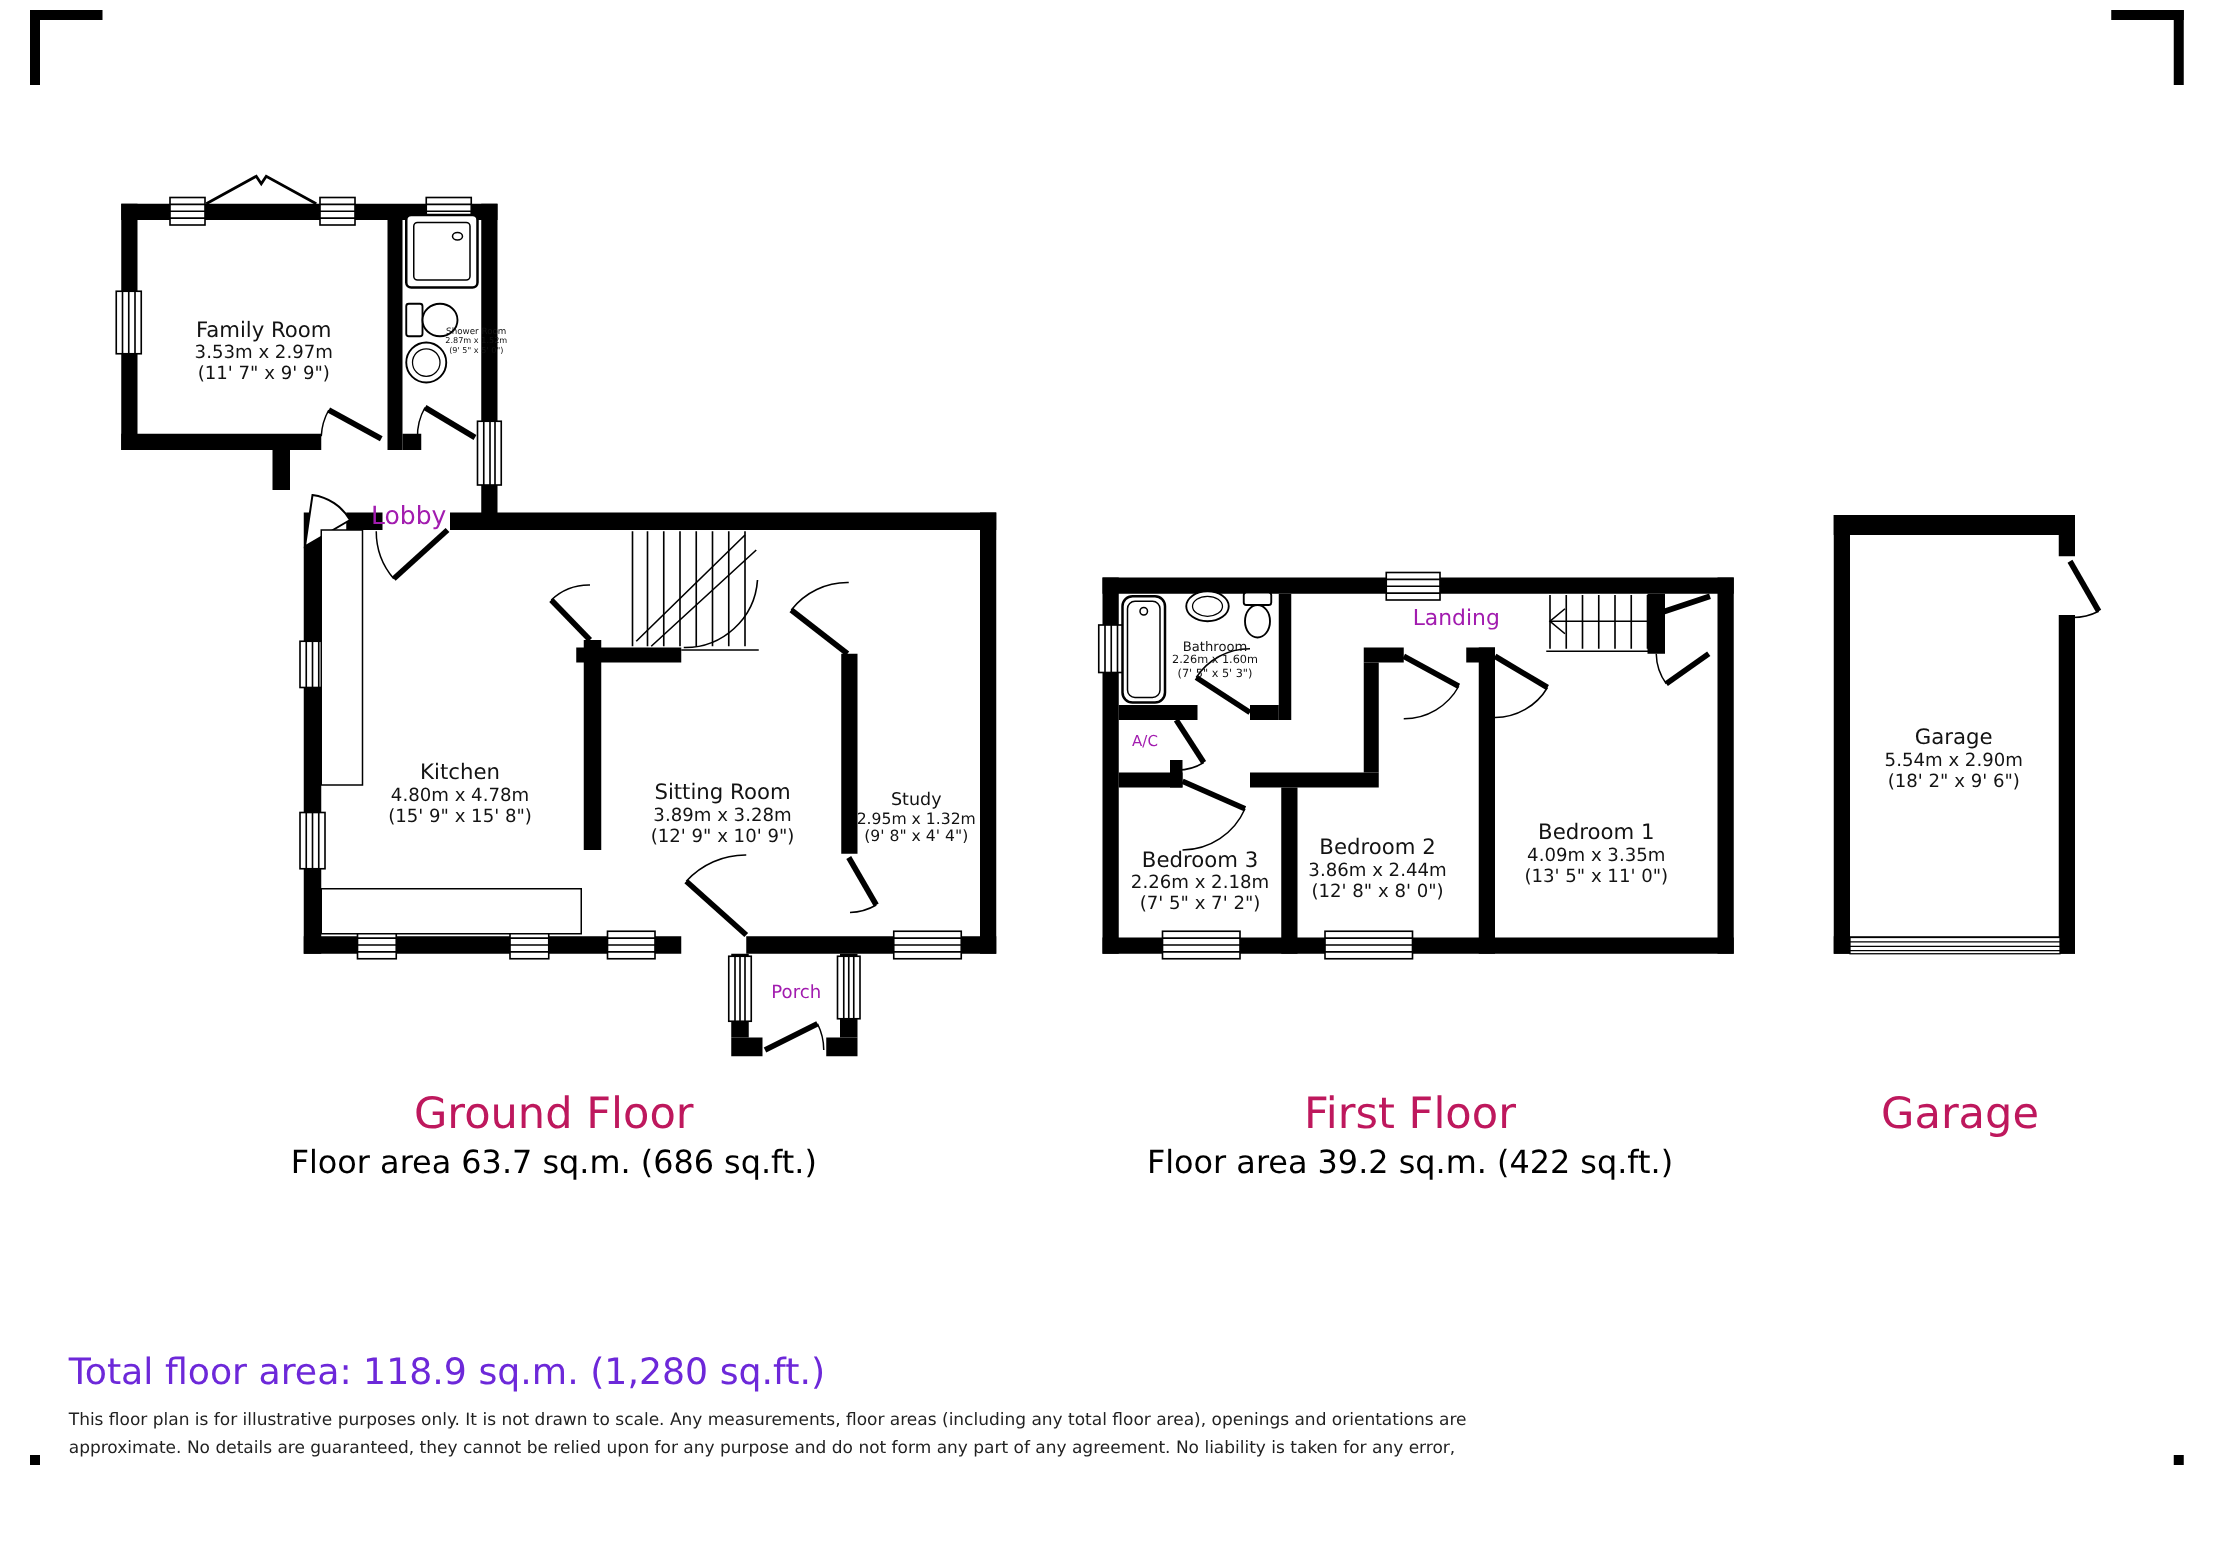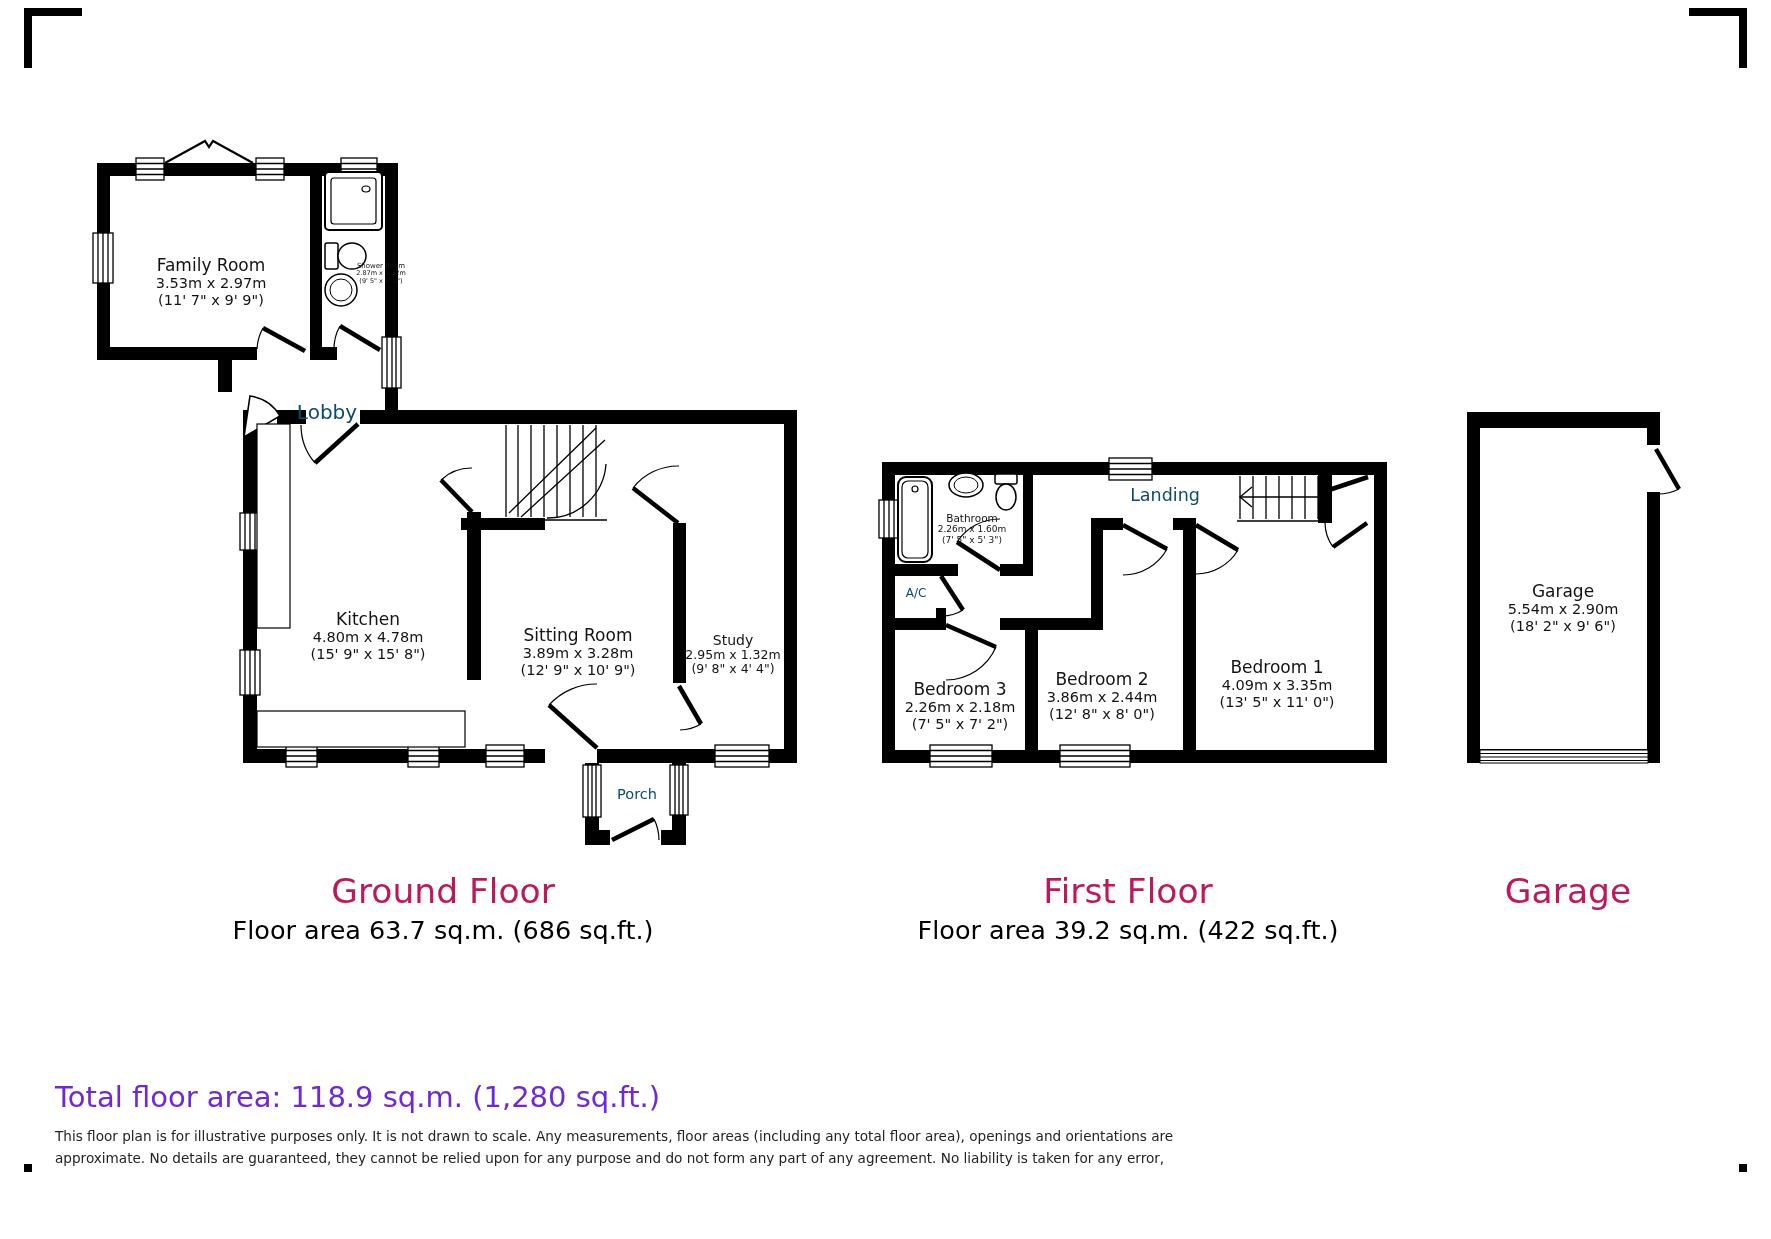--- a/index.html
+++ b/index.html
@@ -8,21 +8,21 @@
   svg{position:absolute;left:0;top:0;}
   .lbl{position:absolute;transform:translate(-50%,-50%);text-align:center;white-space:nowrap;color:#131313;}
   .lbl .n{font-size:17px;line-height:20px;}
   .lbl .d{font-size:14.5px;line-height:16.5px;}
   .study-size .n{font-size:14px;line-height:16px;}
   .study-size .d{font-size:12.5px;line-height:14px;}
   .small .n{font-size:10.5px;line-height:12px;}
   .small .d{font-size:9px;line-height:10.5px;}
   .tiny .n{font-size:7px;line-height:8px;}
   .tiny .d{font-size:6.5px;line-height:7.5px;}
-  .single{position:absolute;transform:translate(-50%,-50%);white-space:nowrap;color:#0c4a6e;}
+  .single{position:absolute;transform:translate(-50%,-50%);white-space:nowrap;color:#a21caf;}
   .sec-title{position:absolute;transform:translateX(-50%);font-size:34.5px;line-height:38px;color:#be185d;text-align:right;white-space:nowrap;}
   .sec-area{position:absolute;transform:translateX(-50%);font-size:25.5px;line-height:28px;color:#000;text-align:center;white-space:nowrap;}
   .total{position:absolute;left:55px;top:1080px;font-size:29px;color:#6d28d9;white-space:nowrap;}
   .disc{position:absolute;left:55px;top:1126px;font-size:13.6px;line-height:21.8px;color:#222;}
   .disc div{white-space:nowrap;}
 </style>
 </head>
 <body>
 
 <div class="canvas">

